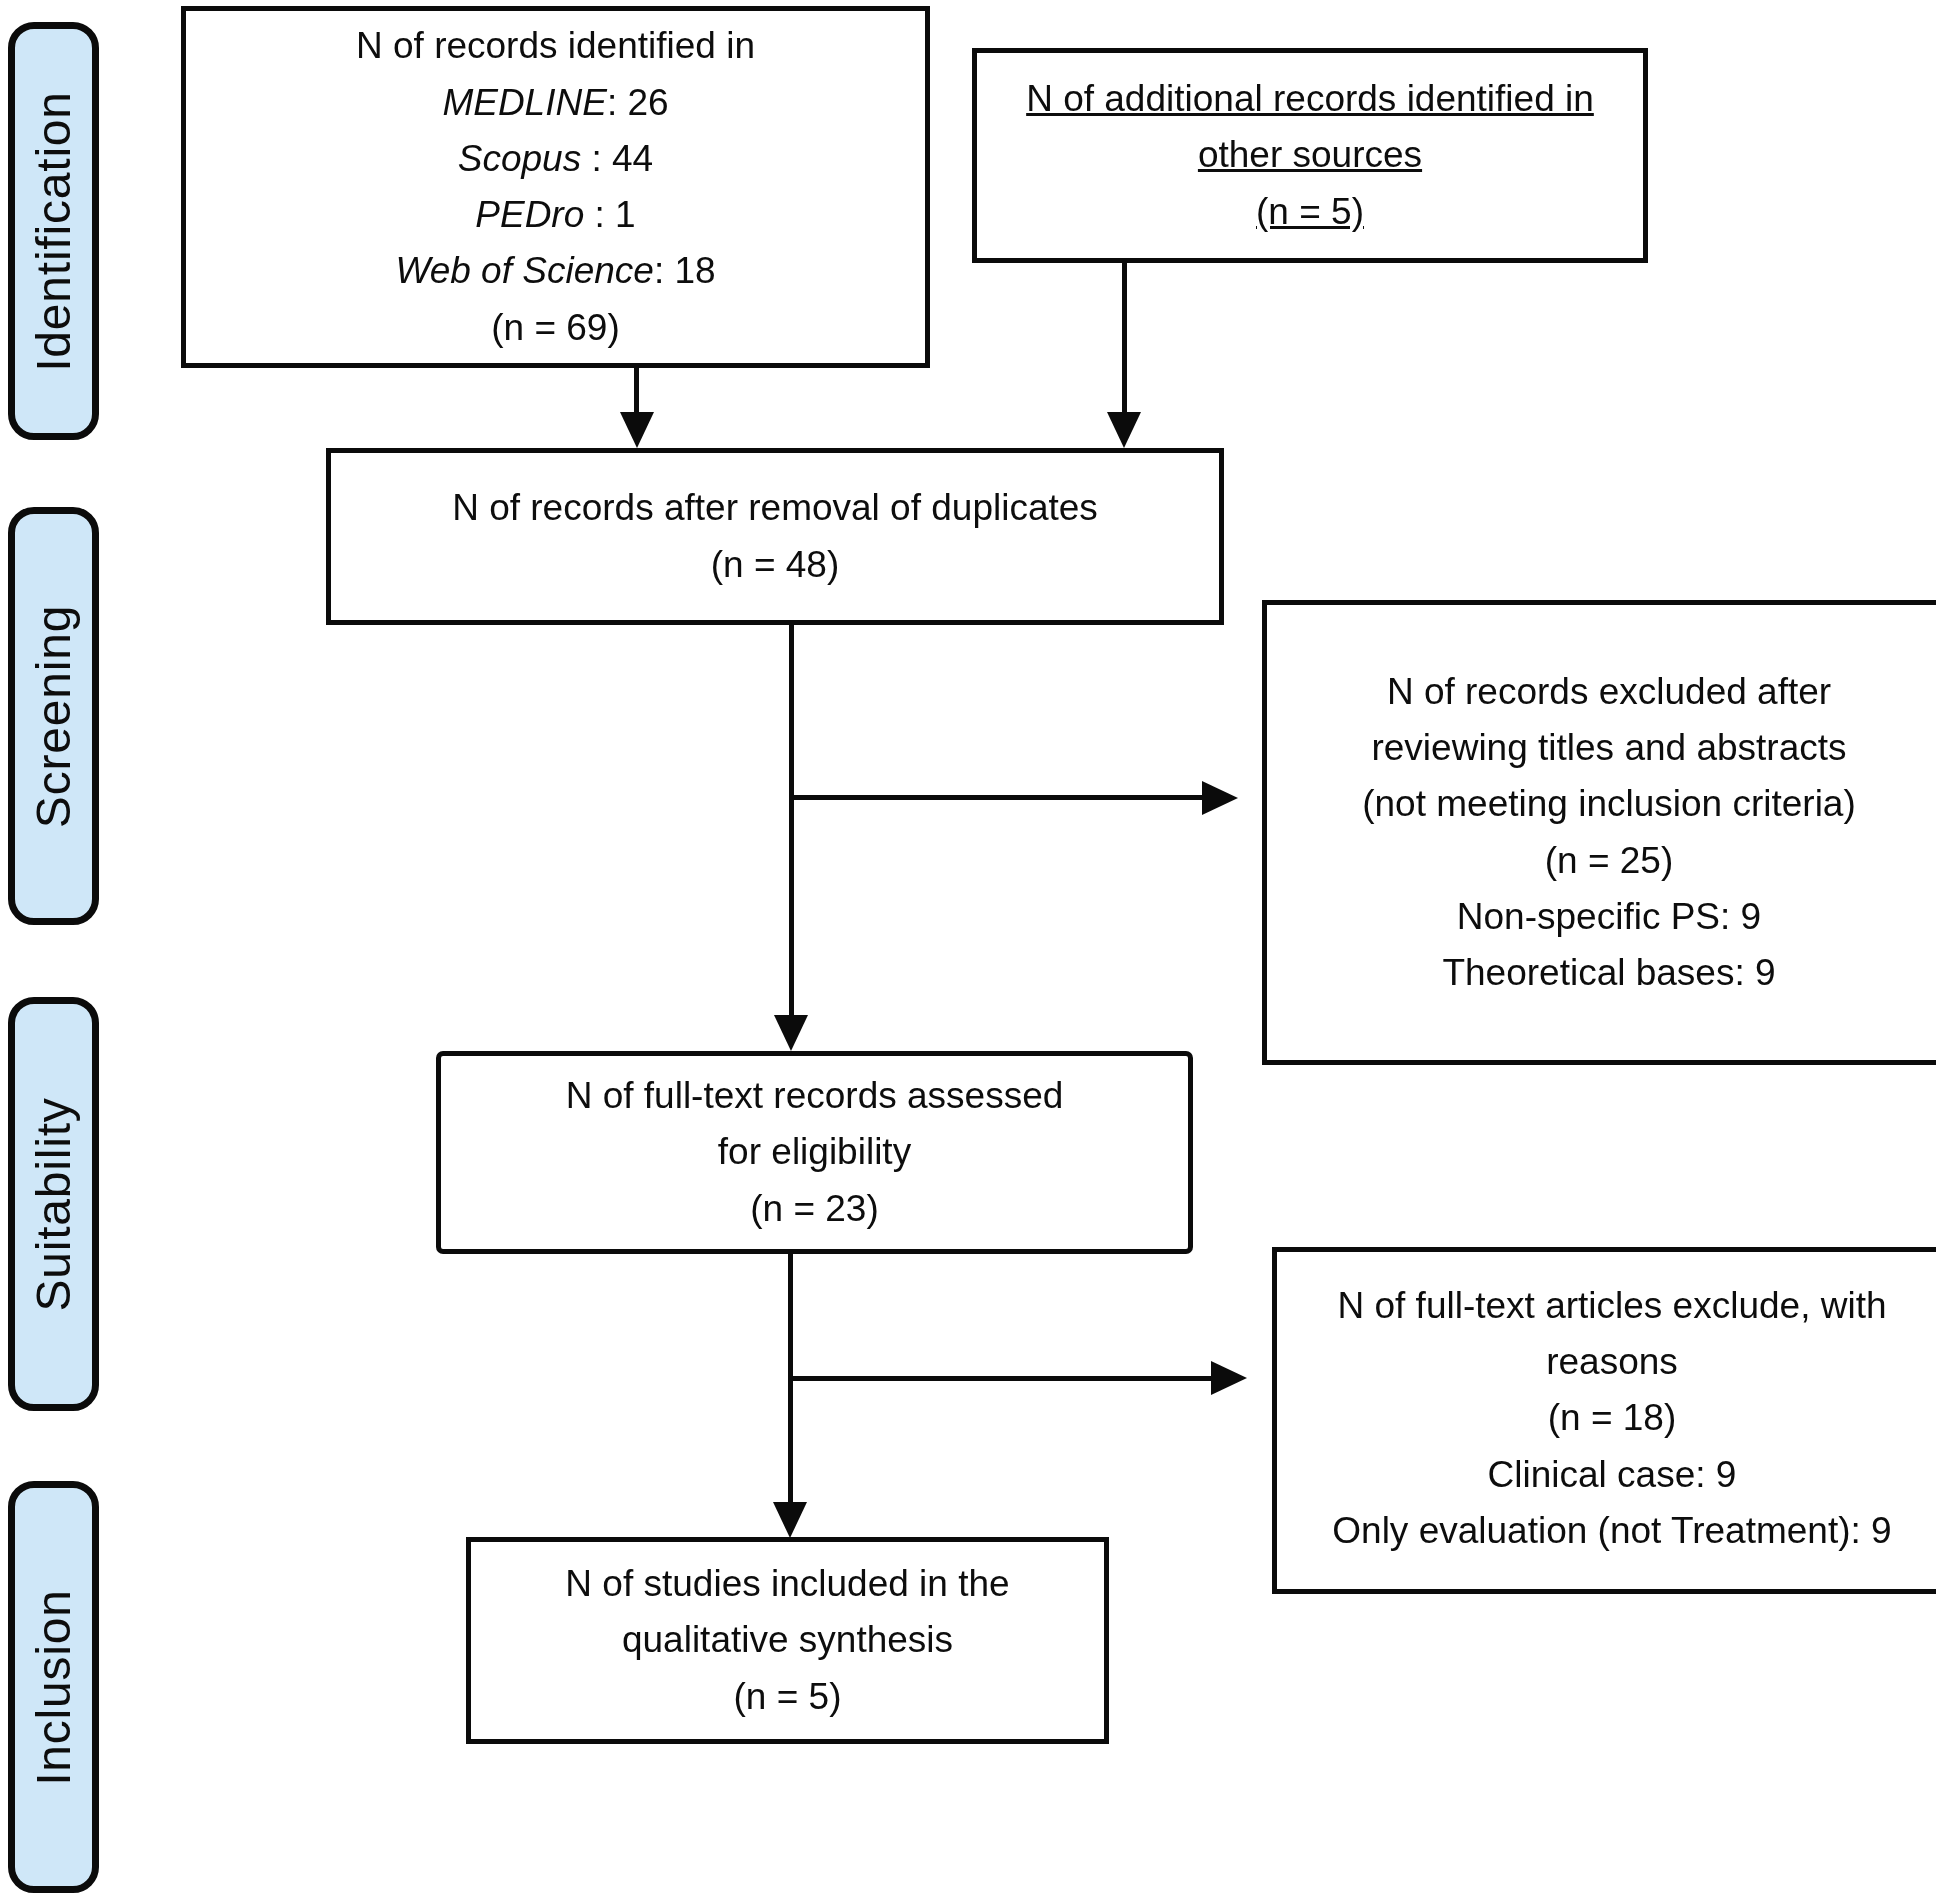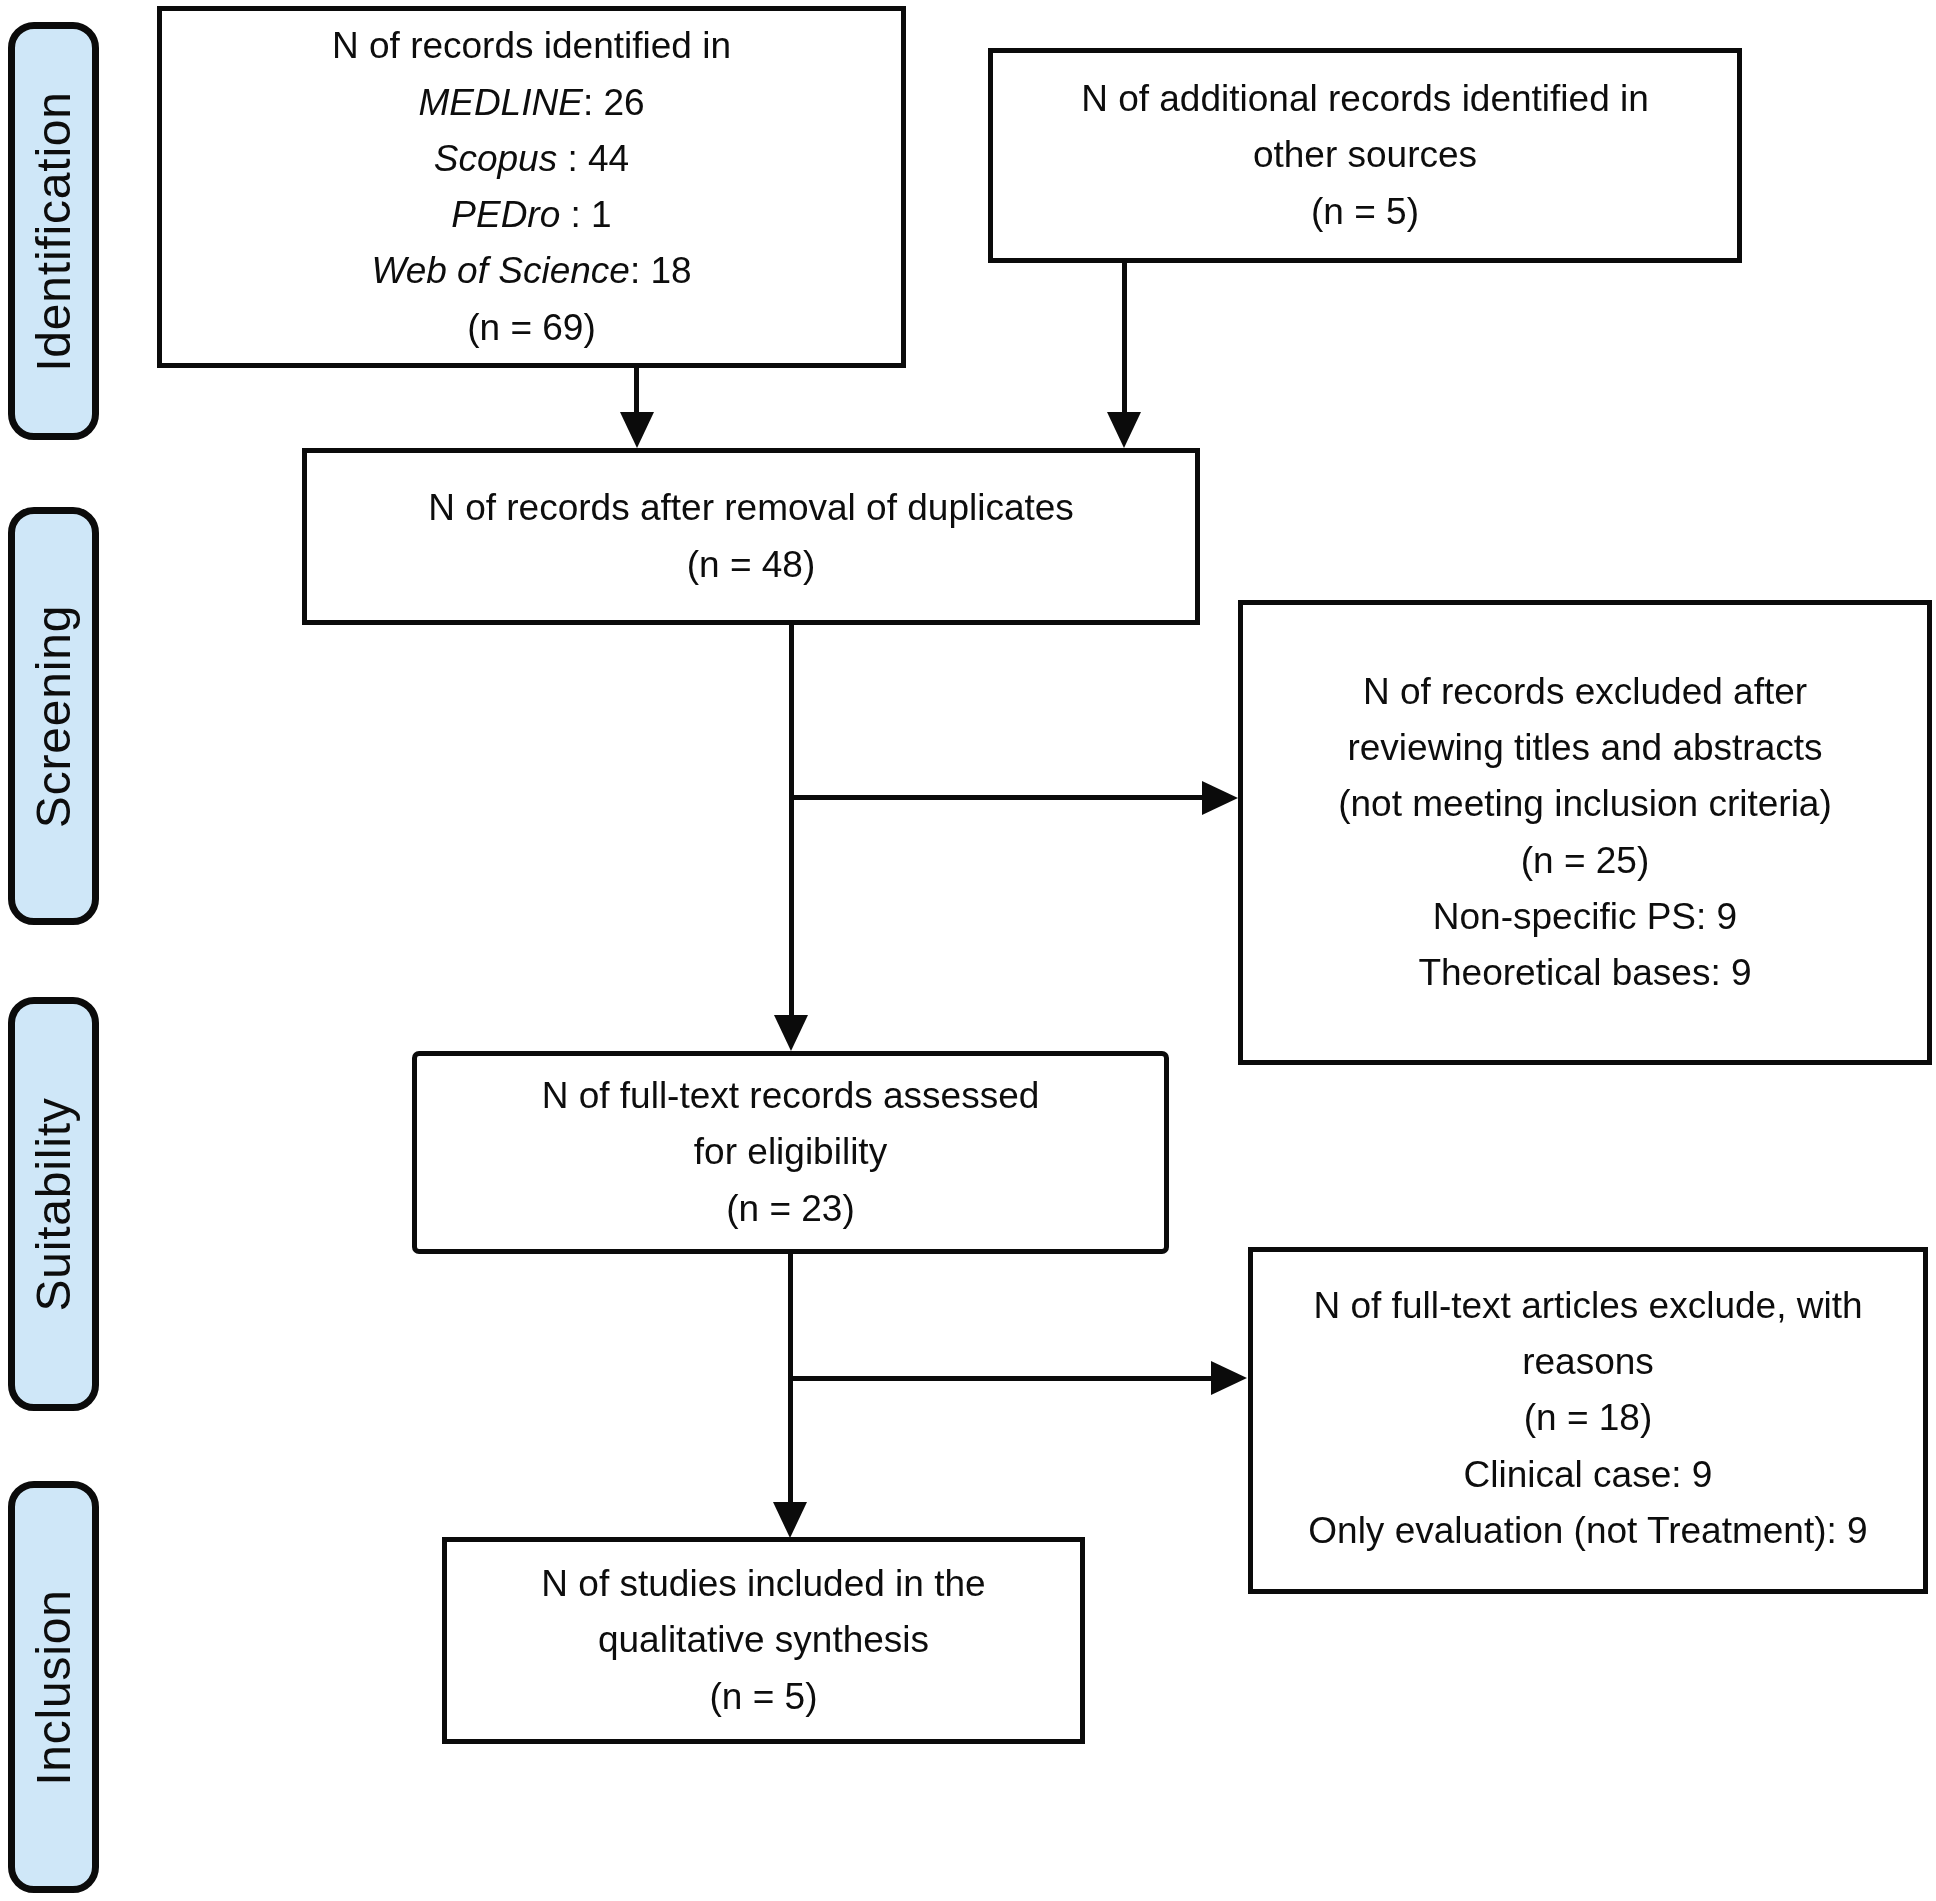--- a/index.html
+++ b/index.html
@@ -39,20 +39,21 @@
     background: #ffffff;
     border: 5.4px solid #0b0b0b;
     box-sizing: border-box;
     display: flex;
     flex-direction: column;
     justify-content: center;
     align-items: center;
     text-align: center;
     font-size: 37px;
     line-height: 1.52;
+    margin-left: 24px;
   }
   .fbox.top-align { justify-content: flex-start; padding-top: 26px; }
   .it { font-style: italic; }
 
   
   .vline { position: absolute; width: 5.4px; background: #0b0b0b; }
   .hline { position: absolute; height: 5.4px; background: #0b0b0b; }
   .ah-down {
     position: absolute; width: 0; height: 0;
     border-left: 17px solid transparent;
@@ -86,21 +87,21 @@
 
   <div class="fbox" style="left:157px;top:6.2px;width:749px;height:362px;">
     <div>N of records identified in</div>
     <div><span class="it">MEDLINE</span><span>: 26</span></div>
     <div><span class="it">Scopus</span><span> : 44</span></div>
     <div><span class="it">PEDro</span><span> : 1</span></div>
     <div><span class="it">Web of Science</span><span>: 18</span></div>
     <div>(n = 69)</div>
   </div>
 
-  <div class="fbox" style="left:988px;top:48px;width:754px;height:215px;">
+  <div class="fbox" style="left:948px;top:48px;width:676px;height:215px;text-decoration:underline;">
     <div>N of additional records identified in</div>
     <div>other sources</div>
     <div>(n = 5)</div>
   </div>
 
   <div class="fbox" style="left:302px;top:448px;width:898px;height:177px;text-align:center;">
     <div>N of records after removal of duplicates</div>
     <div>(n = 48)</div>
   </div>
 

